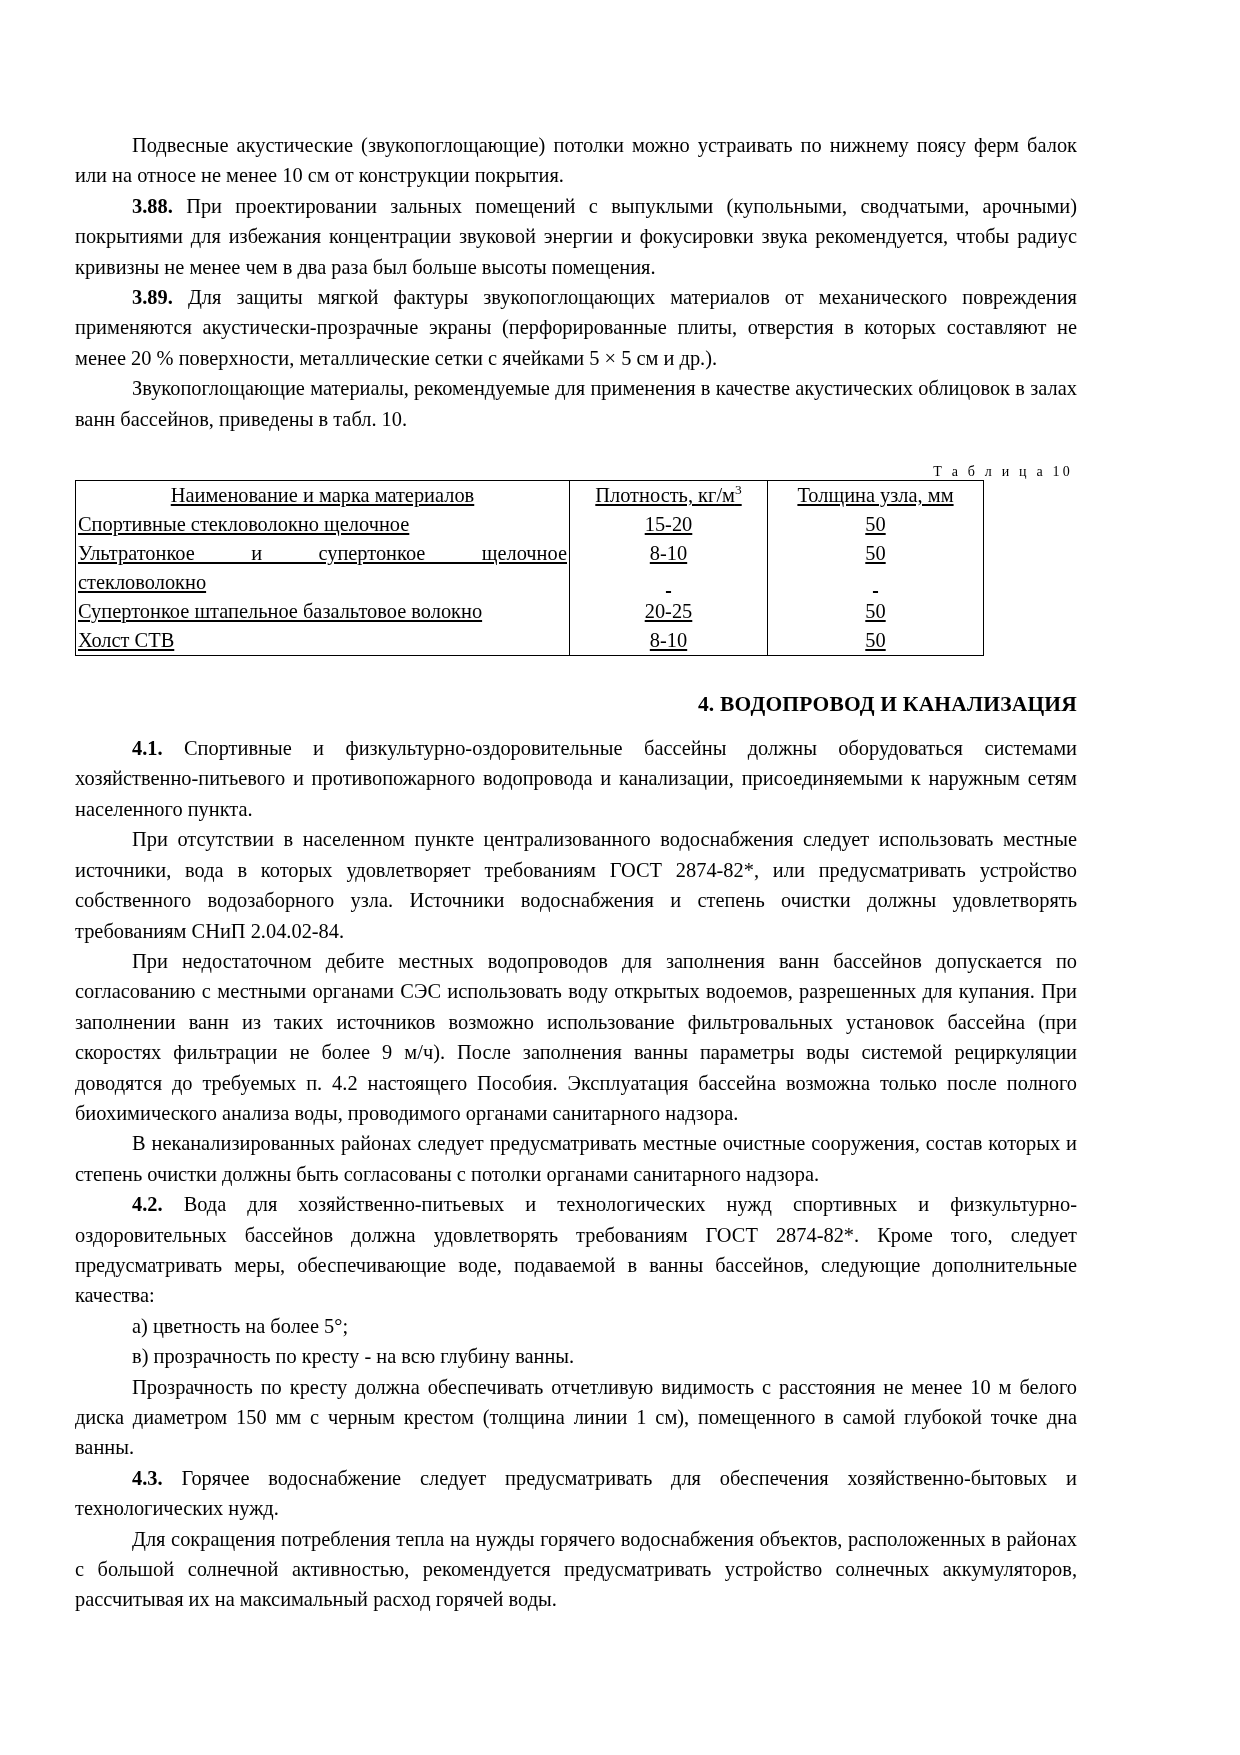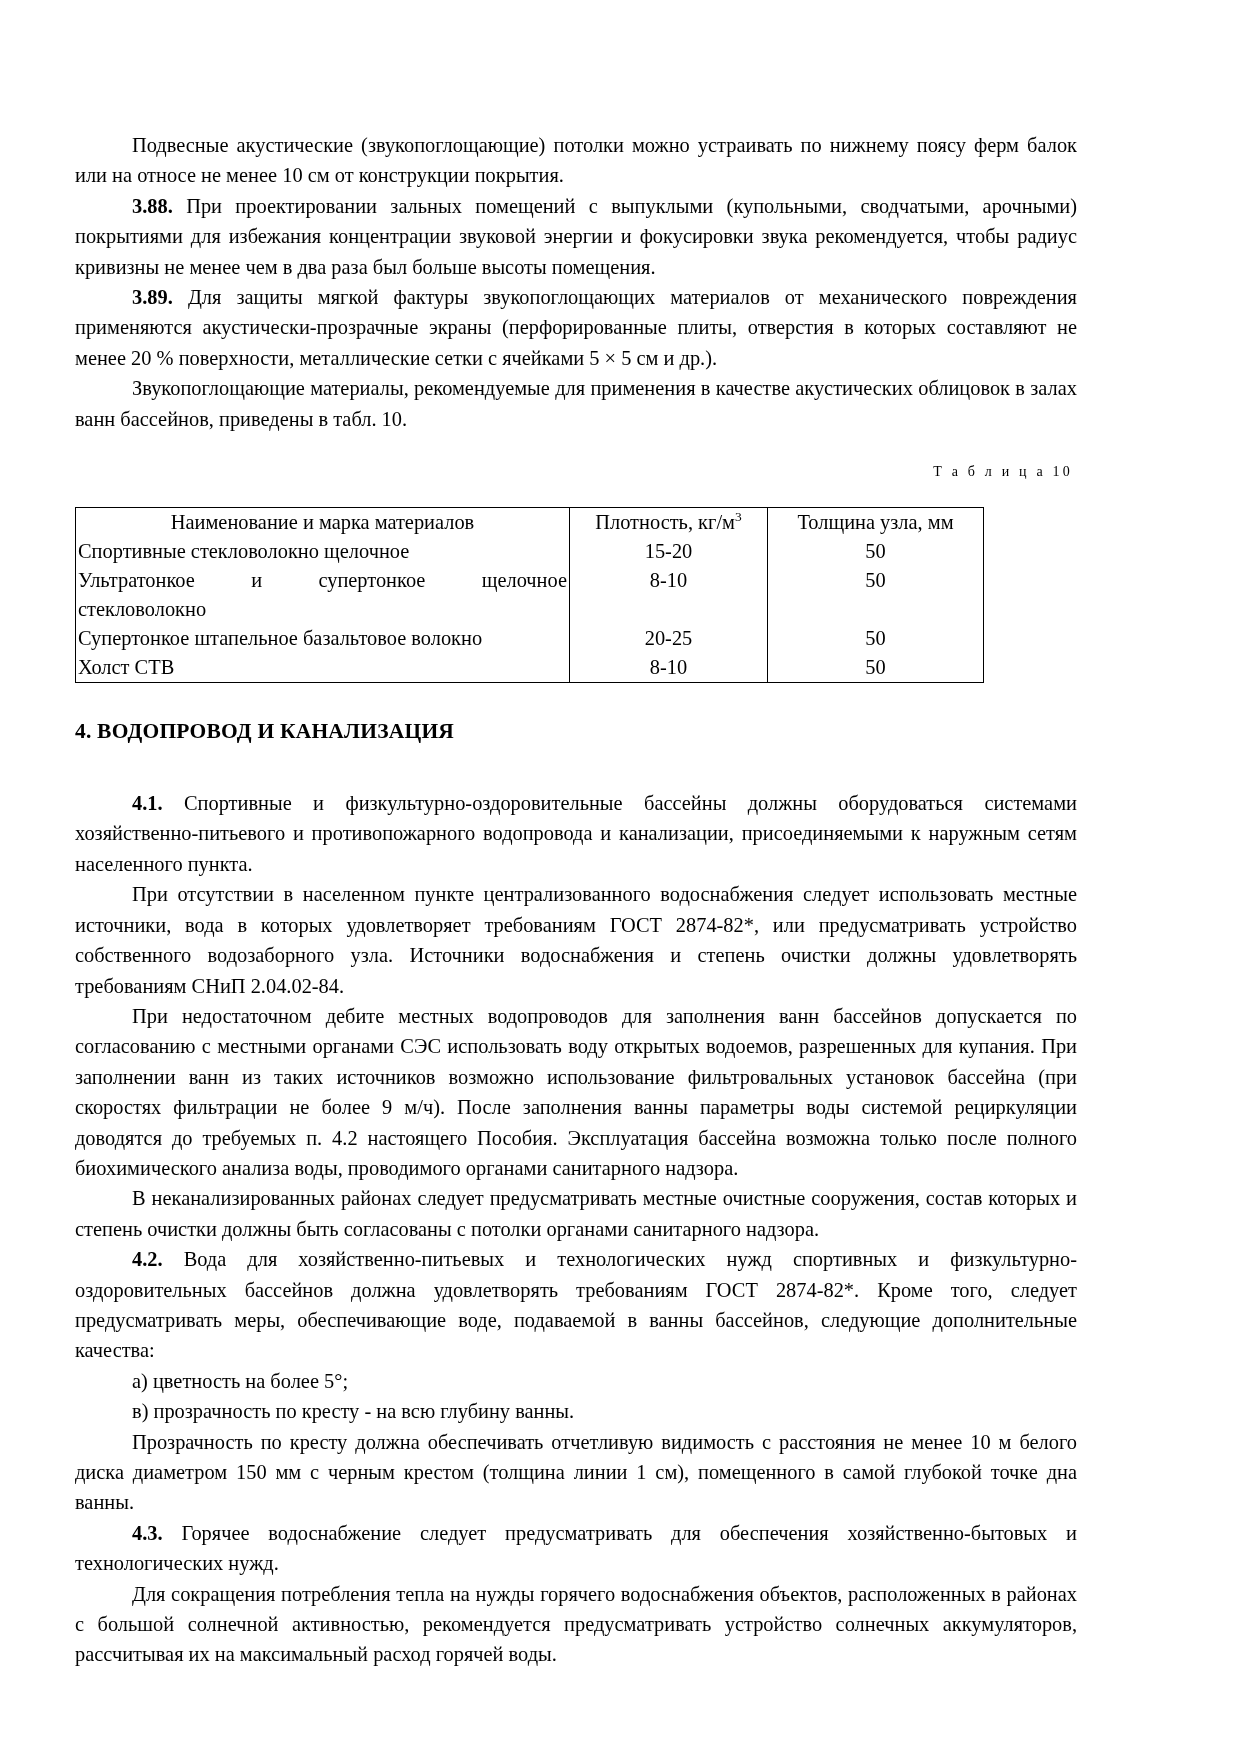--- a/index.html
+++ b/index.html
@@ -45,26 +45,26 @@
 
   
   .table-caption {
     margin-top: 30px;
     text-align: right;
     font-size: 14px;
     letter-spacing: 3.2px;
     padding-right: 4px;
   }
   table.data-table {
-    margin-top: 27px;
     border-collapse: collapse;
     width: 908px;
     table-layout: fixed;
     font-size: 20.4px;
     line-height: 29px;
+    text-decoration: underline;
   }
   table.data-table,
   table.data-table td,
   table.data-table th {
     border: 1.6px solid #000;
   }
   table.data-table td,
   table.data-table th {
     padding: 0 2px;
     vertical-align: top;
@@ -94,24 +94,24 @@
     border-top: none !important;
     border-bottom: none !important;
   }
   .row-last  td { border-bottom: none !important; }
 
   
   h2.section-title {
     margin: 36px 0 0 0;
     font-size: 21.5px;
     font-weight: bold;
-    text-align: left;
+    text-align: right;
     letter-spacing: 0.2px;
   }
-  .after-title { margin-top: 44px; }
+  .after-title { margin-top: 16px; }
 </style>
 </head>
 <body>
 
 <div class="page">
 
   <div class="body-text">
     <p class="indent"><span>Подвесные акустические (звукопоглощающие) потолки можно устраивать по нижнему поясу ферм балок или на относе не менее 10 см от конструкции покрытия.</span></p>
 
     <p class="indent"><span class="num">3.88.</span> <span>При проектировании зальных помещений с выпуклыми (купольными, сводчатыми, арочными) покрытиями для избежания концентрации звуковой энергии и фокусировки звука рекомендуется, чтобы радиус кривизны не менее чем в два раза был больше высоты помещения.</span></p>

